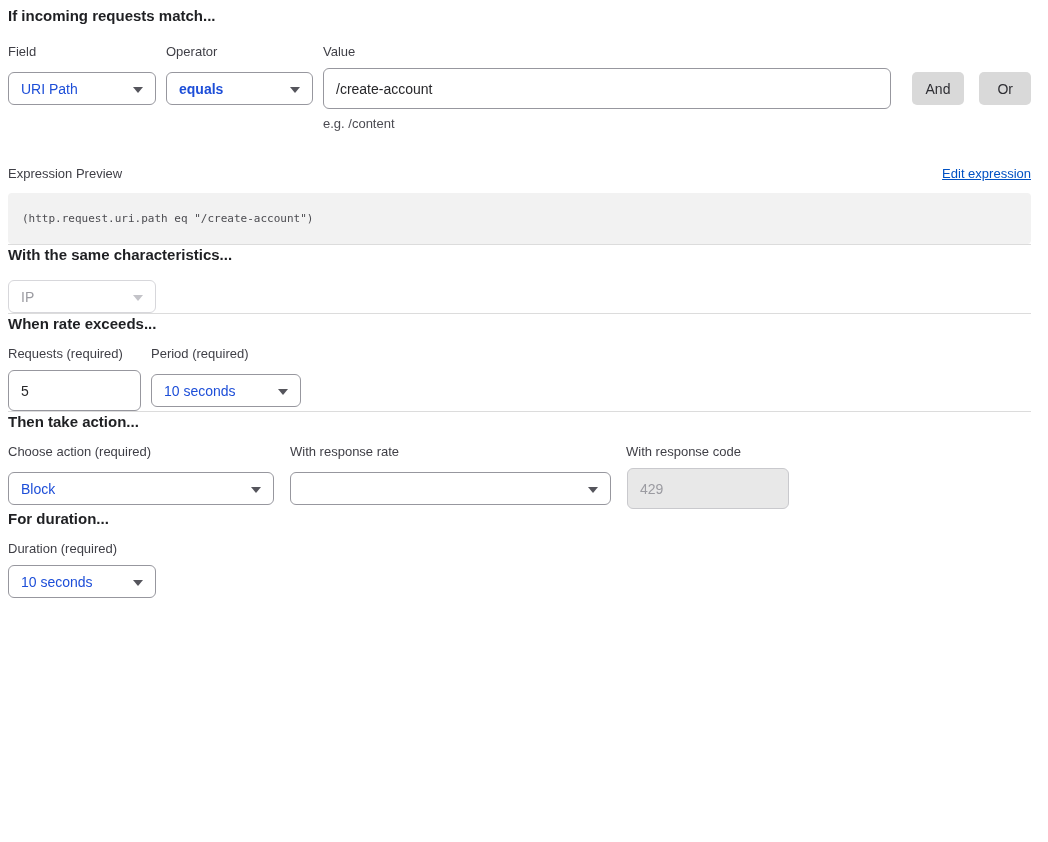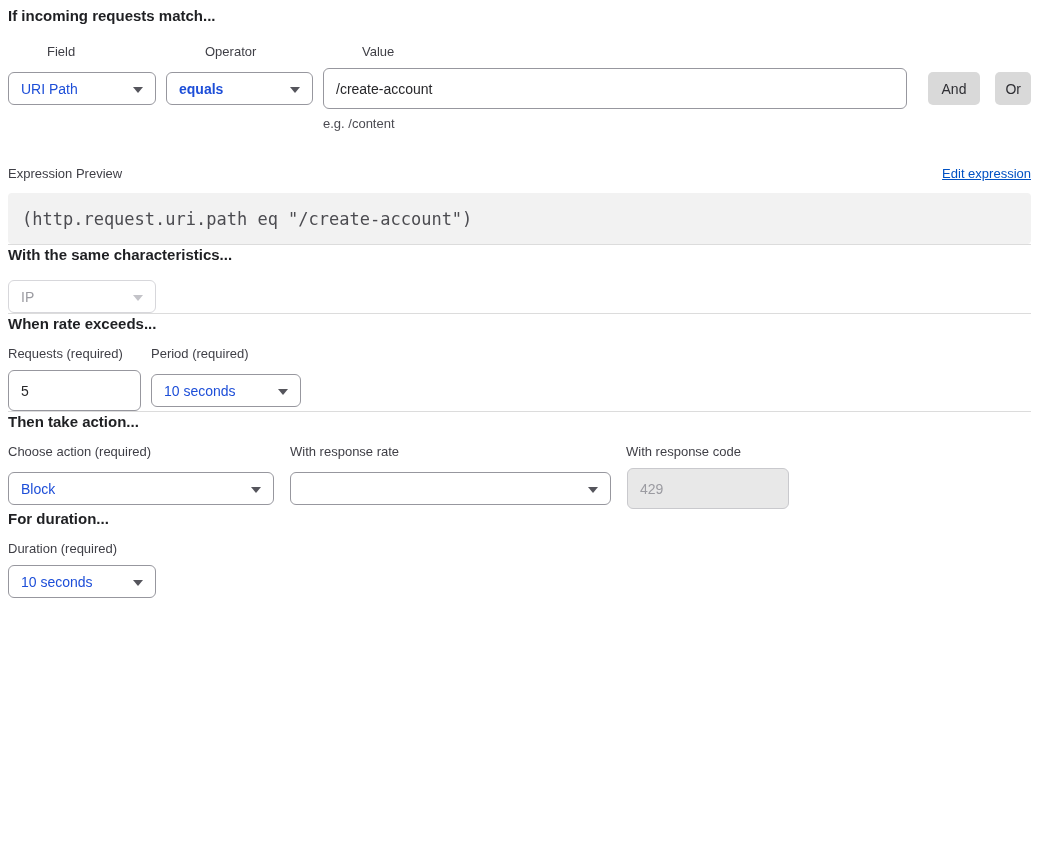--- a/index.html
+++ b/index.html
@@ -115,21 +115,21 @@
     margin-top: 12px;
     height: 51px;
     background: var(--code-bg, #f2f2f2);
     border-radius: 4px;
     display: flex;
     align-items: center;
     padding: 0 14px;
   }
   .code-box code {
     font-family: "DejaVu Sans Mono", "Liberation Mono", monospace;
-    font-size: 17px;
+    font-size: 11px;
     color: #4c4c51;
   }
 
   hr.divider {
     border: none;
     border-top: 1px solid var(--divider, #dcdcdc);
     margin: 0;
   }
   .hr-1 { margin-top: 35px; }
   .hr-2 { margin-top: 34px; }
@@ -146,21 +146,21 @@
   .w-133 { width: 133px; }
   .w-150 { width: 150px; }
   .w-266 { width: 266px; }
   .w-321 { width: 321px; }
   .w-162 { width: 162px; }
   .flex-1 { flex: 1; min-width: 0; }
   .gap-10 { gap: 10px; }
   .gap-16 { gap: 16px; }
   .ml-1 { margin-left: 11px; }
   .ml-or { margin-left: 15px; }
-  .lblw-158 { width: 158px; flex: none; margin-left: 39px; }
+  .lblw-158 { width: 158px; flex: none; }
   .lblw-157 { width: 157px; flex: none; }
   .lblw-143 { width: 143px; flex: none; }
   .lblw-282 { width: 282px; flex: none; }
   .lblw-336 { width: 336px; flex: none; }
 </style>
 </head>
 <body>
 
 <div class="page">
 
@@ -177,21 +177,21 @@
       <div class="select w-148">
         <span class="select-value">URI Path</span>
         <span class="chev"></span>
       </div>
       <div class="select w-147">
         <span class="select-value">equals</span>
         <span class="chev"></span>
       </div>
       <input type="text" class="text-input flex-1" value="/create-account" style="">
       <button class="gray-btn ml-1" style="padding:0 14px;">And</button>
-      <button class="gray-btn ml-or" style="padding:0 10px; margin-left:5px;">Or</button>
+      <button class="gray-btn ml-or" style="padding:0 18px; margin-left:5px;">Or</button>
     </div>
 
     <div class="helper">e.g. /content</div>
 
     <div class="expr-header">
       <span class="expr-label">Expression Preview</span>
       <a class="link">Edit expression</a>
     </div>
     <div class="code-box">
       <code>(http.request.uri.path eq "/create-account")</code>

